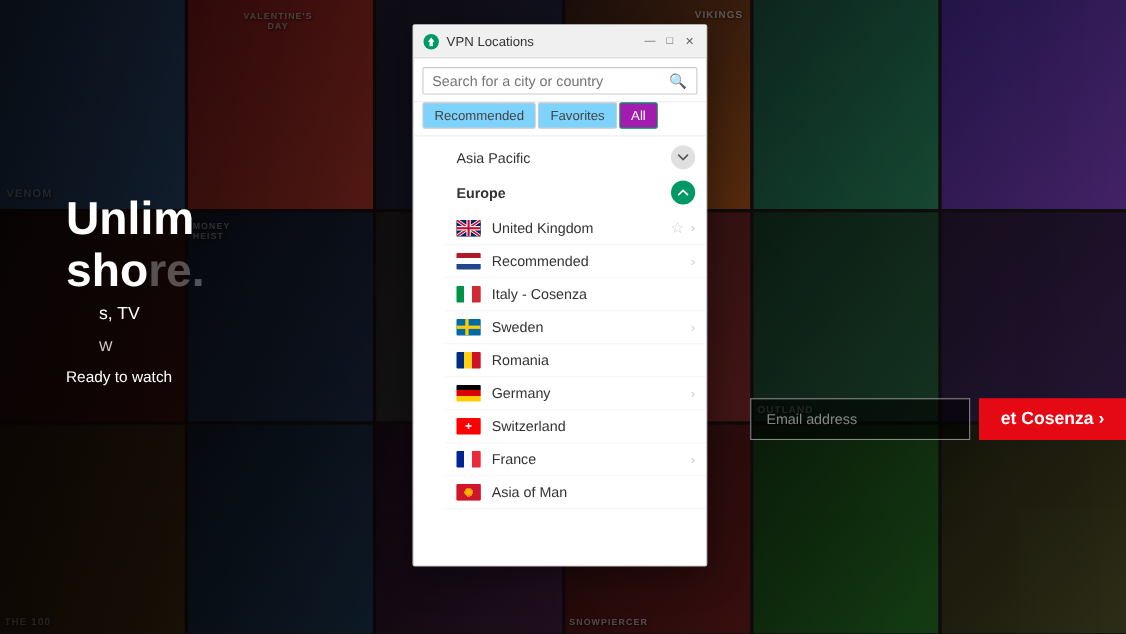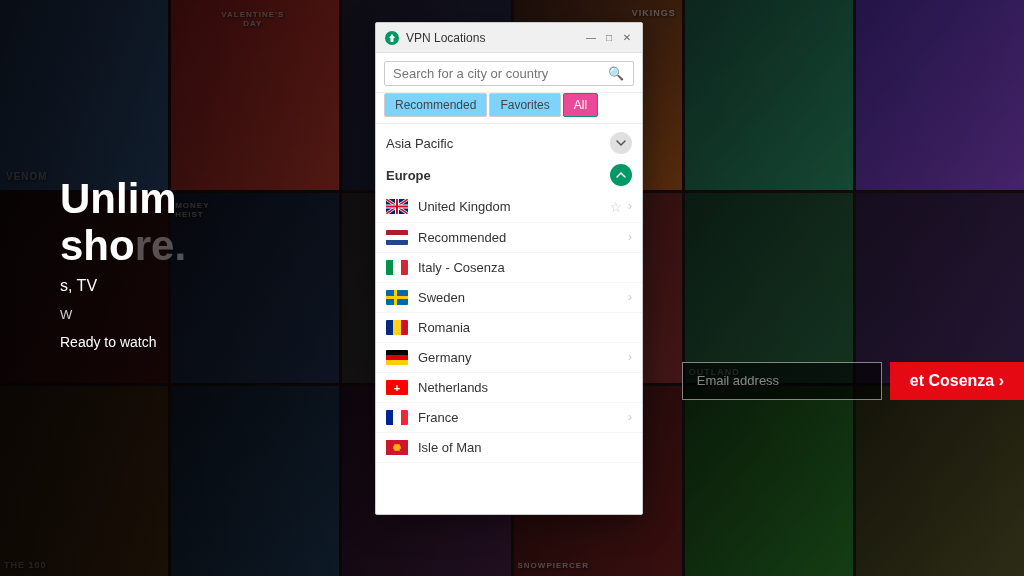--- a/index.html
+++ b/index.html
@@ -70,20 +70,21 @@
       font-weight: 900;
       color: white;
       line-height: 1.1;
       margin-bottom: 8px;
     }
 
     .netflix-subtitle {
       font-size: 16px;
       color: white;
       margin-bottom: 12px;
+      margin-left: 30px;
     }
 
     .netflix-ready {
       font-size: 14px;
       color: white;
       margin-bottom: 12px;
     }
 
     .netflix-email-row {
       display: flex;
@@ -207,30 +208,31 @@
       padding: 4px 10px;
       font-size: 12px;
       border: 1px solid #ccc;
       background: #7dd3fc;
       cursor: pointer;
       color: #444;
       border-radius: 2px;
     }
 
     .vpn-tab.active {
-      background: #ec4899;
+      background: #a21caf;
       color: white;
       border-color: #009966;
     }
 
     
     .vpn-list {
       height: 390px;
       overflow-y: auto;
       overflow-x: hidden;
+      padding-left: 29px;
     }
 
     .vpn-list::-webkit-scrollbar {
       width: 6px;
     }
     .vpn-list::-webkit-scrollbar-track {
       background: #f5f5f5;
     }
     .vpn-list::-webkit-scrollbar-thumb {
       background: #ccc;
@@ -267,21 +269,21 @@
     }
 
     .vpn-region-icon.expanded {
       background: #009966;
       color: white;
     }
 
     
     .vpn-country-row {
       display: flex;
-      align-items: flex-start;
+      align-items: center;
       padding: 7px 10px;
       cursor: pointer;
       border-bottom: 1px solid #f5f5f5;
     }
 
     .vpn-flag {
       width: 22px;
       height: 15px;
       margin-right: 10px;
       flex-shrink: 0;
@@ -537,33 +539,33 @@
     </div>
 
     <div class="vpn-country-row">
       <div class="vpn-flag flag-de"></div>
       <span class="vpn-country-name">Germany</span>
       <span class="vpn-chevron">›</span>
     </div>
 
     <div class="vpn-country-row">
       <div class="vpn-flag flag-ch"></div>
-      <span class="vpn-country-name">Netherlands</span>
+      <span class="vpn-country-name">Switzerland</span>
     </div>
 
     <div class="vpn-country-row">
       <div class="vpn-flag flag-fr"></div>
       <span class="vpn-country-name">France</span>
       <span class="vpn-chevron">›</span>
     </div>
 
     <div class="vpn-country-row">
       <div class="vpn-flag flag-im">
         <svg width="22" height="15" viewBox="0 0 22 15">
           <rect width="22" height="15" fill="#CF142B"></rect>
           <circle cx="11" cy="7.5" r="3" fill="rgba(255,200,0,0.7)"></circle>
         </svg>
       </div>
-      <span class="vpn-country-name">Isle of Man</span>
+      <span class="vpn-country-name">Asia of Man</span>
     </div>
 
   </div>
 </div>
 
 </body></html>

